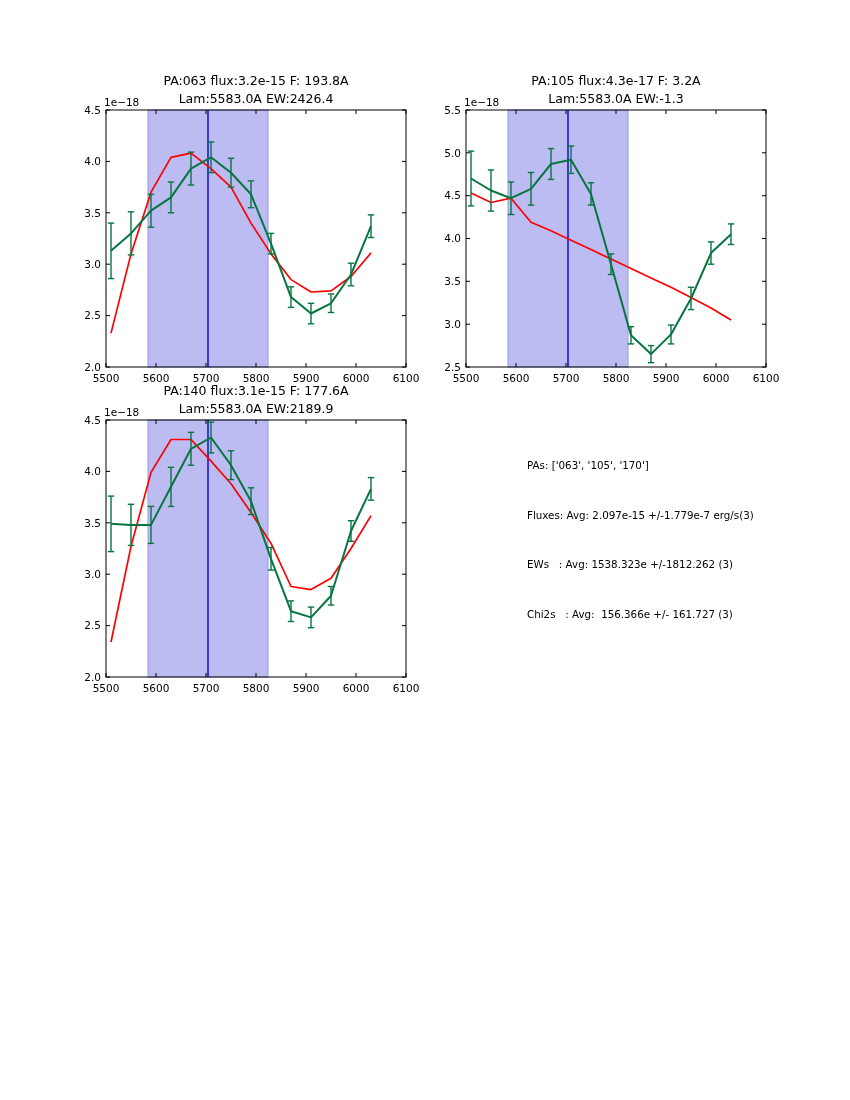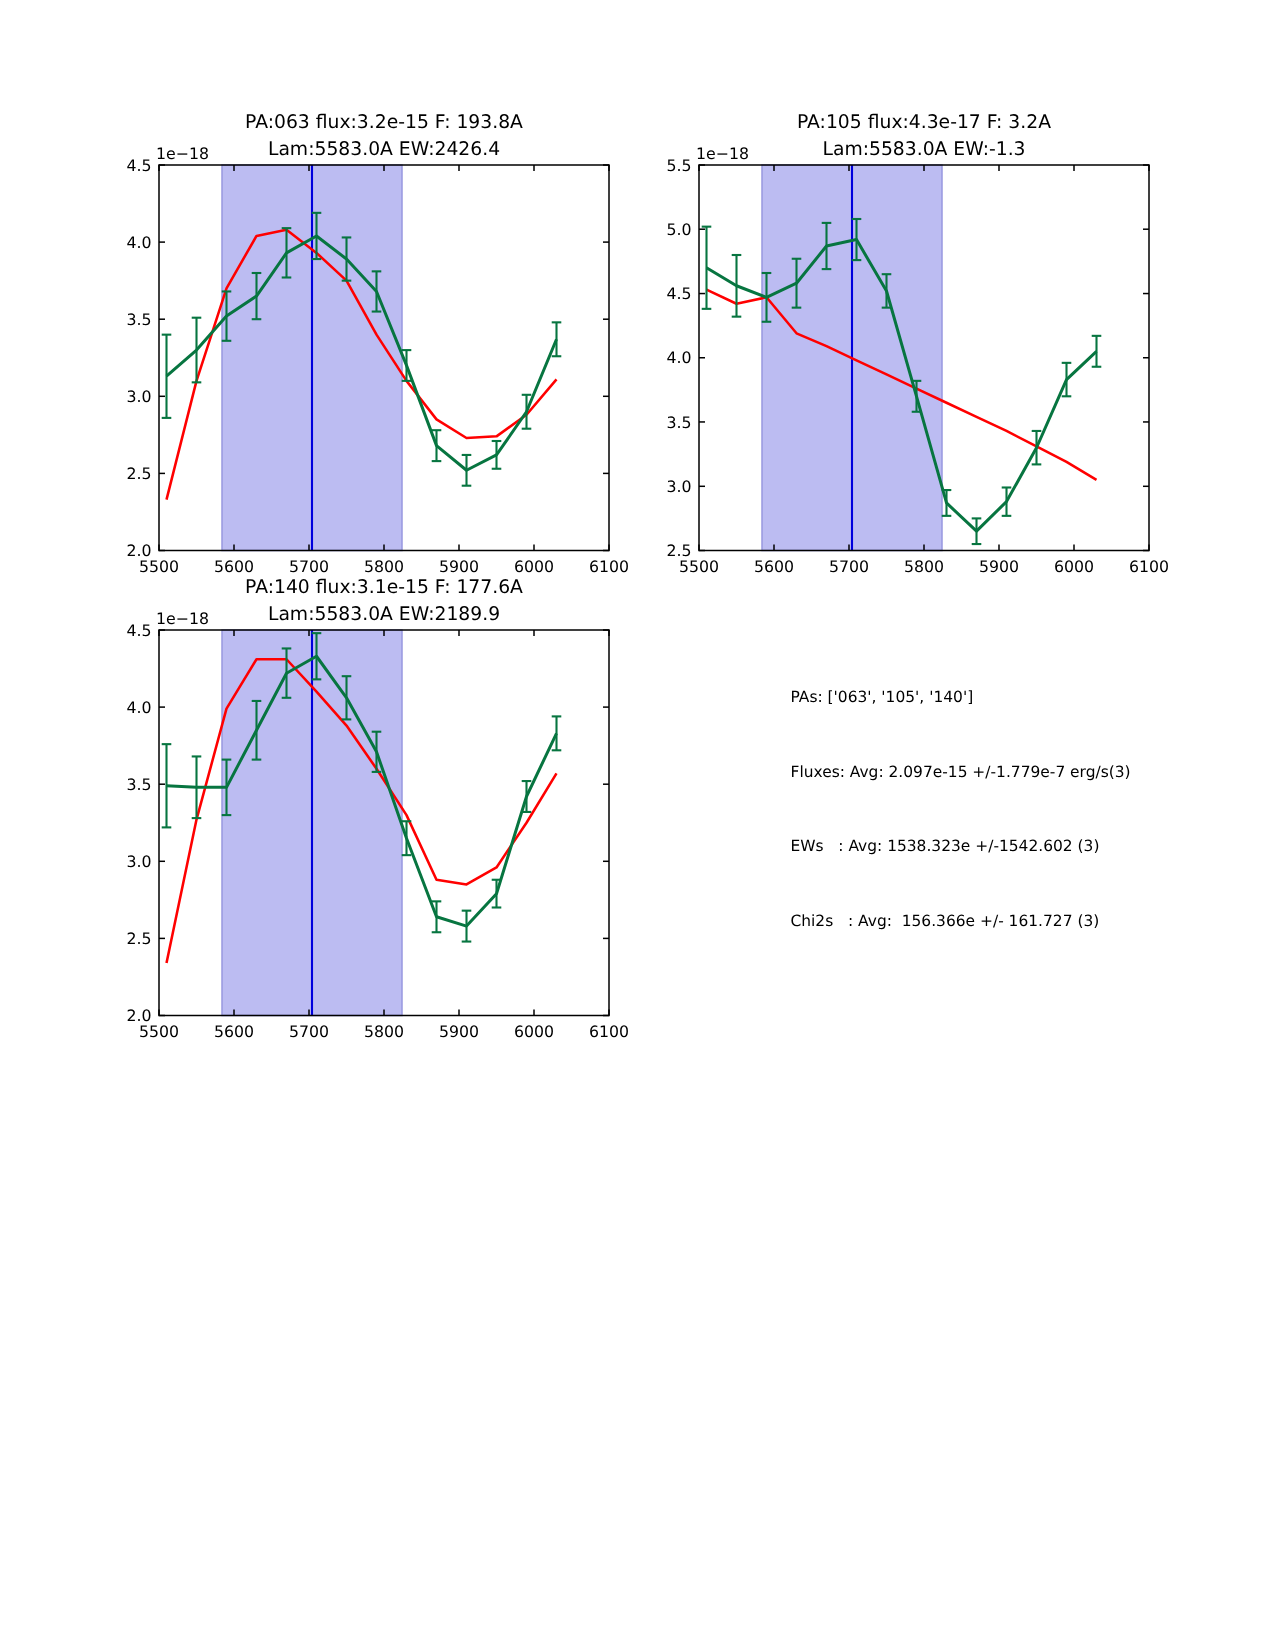--- a/index.html
+++ b/index.html
@@ -315,18 +315,18 @@
           <line x1="106" x2="110" y1="420.0" y2="420.0"></line>
           <line x1="402" x2="406" y1="420.0" y2="420.0"></line>
         </g>
         <text x="104" y="416" text-anchor="start" font-size="10.5" fill="#000000" font-family="&quot;DejaVu Sans&quot;, sans-serif">1e−18</text>
         <text x="256" y="395" text-anchor="middle" font-size="12.5" fill="#000000" font-family="&quot;DejaVu Sans&quot;, sans-serif">PA:140 flux:3.1e-15 F: 177.6A</text>
         <text x="256" y="413" text-anchor="middle" font-size="12.5" fill="#000000" font-family="&quot;DejaVu Sans&quot;, sans-serif">Lam:5583.0A EW:2189.9</text>
       </g>
     </svg>
 
   <div class="stats">
-    <div class="stats-line">PAs: ['063', '105', '140']</div>
+    <div class="stats-line">PAs: ['063', '105', '170']</div>
     <div class="stats-line">Fluxes: Avg: 2.097e-15 +/-1.779e-7 erg/s(3)</div>
-    <div class="stats-line">EWs   : Avg: 1538.323e +/-1542.602 (3)</div>
+    <div class="stats-line">EWs   : Avg: 1538.323e +/-1812.262 (3)</div>
     <div class="stats-line">Chi2s   : Avg:  156.366e +/- 161.727 (3)</div>
   </div>
 </div>
 
 </body></html>

